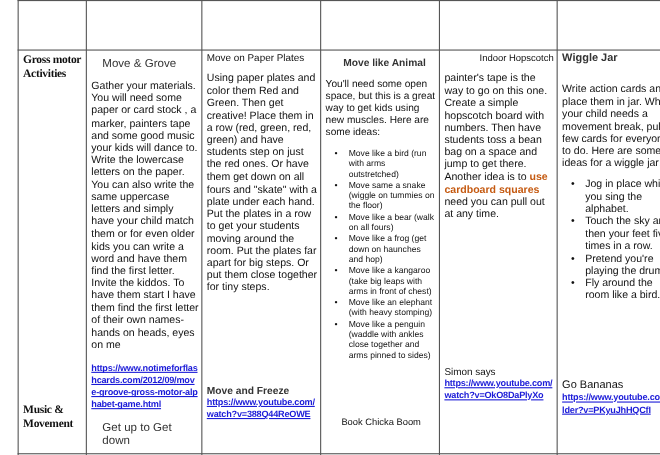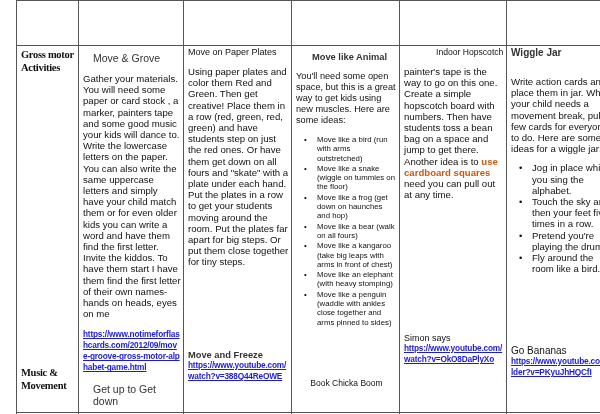--- a/index.html
+++ b/index.html
@@ -58,23 +58,23 @@
   <div class="cell" style="left:172px;top:350px;width:103px;">
     <p class="title-md title-bold" style="font-size:9.3px;color:#333;">Move and Freeze</p>
     <a class="link">https://www.youtube.com/watch?v=388Q44ReOWE</a>
   </div>
 
   <div class="cell" style="left:280px;top:52px;width:101px;">
     <p class="title-md title-bold" style="font-size:9.3px;color:#333;padding-left:16px;">Move like Animal</p>
     <p class="body-md" style="margin-top:9px;">You'll need some open space, but this is a great way to get kids using new muscles. Here are some ideas:</p>
     <ul class="blist" style="margin-top:9px;">
       <li>Move like a bird (run with arms outstretched)</li>
-      <li>Move like a snake (wiggle on tummies on the floor)</li>
+      <li>Move same a snake (wiggle on tummies on the floor)</li>
+      <li>Move like a bear (walk on all fours)</li>
       <li>Move like a frog (get down on haunches and hop)</li>
-      <li>Move like a bear (walk on all fours)</li>
       <li>Move like a kangaroo (take big leaps with arms in front of chest)</li>
       <li>Move like an elephant (with heavy stomping)</li>
       <li>Move like a penguin (waddle with ankles close together and arms pinned to sides)</li>
     </ul>
   </div>
   <div class="cell" style="left:280px;top:378px;width:101px;">
     <p class="title-md" style="font-size:8.5px;text-align:center;">Book Chicka Boom</p>
   </div>
 
   <div class="cell" style="left:388px;top:47px;width:100px;">

